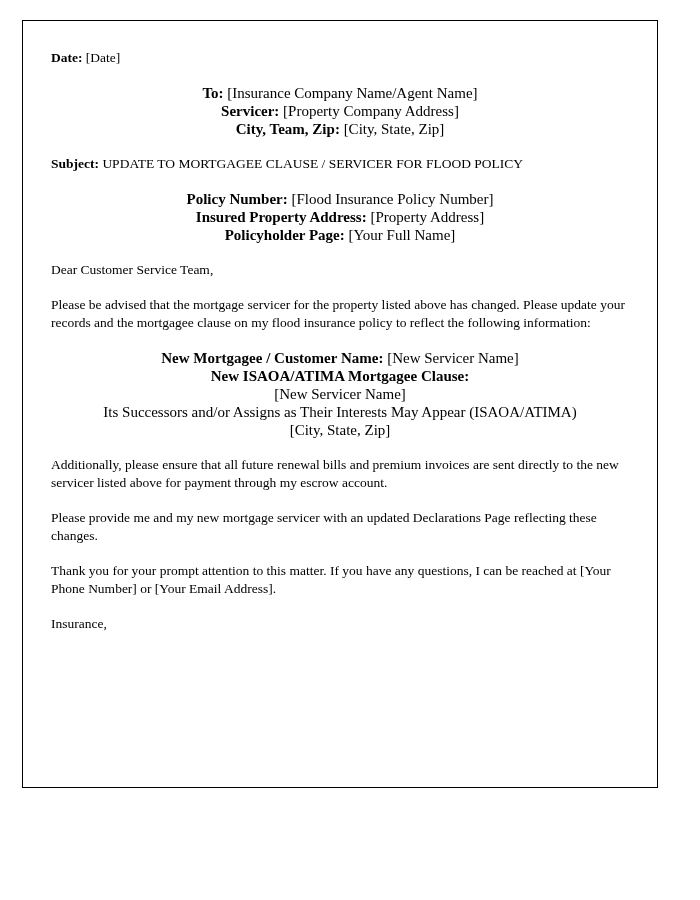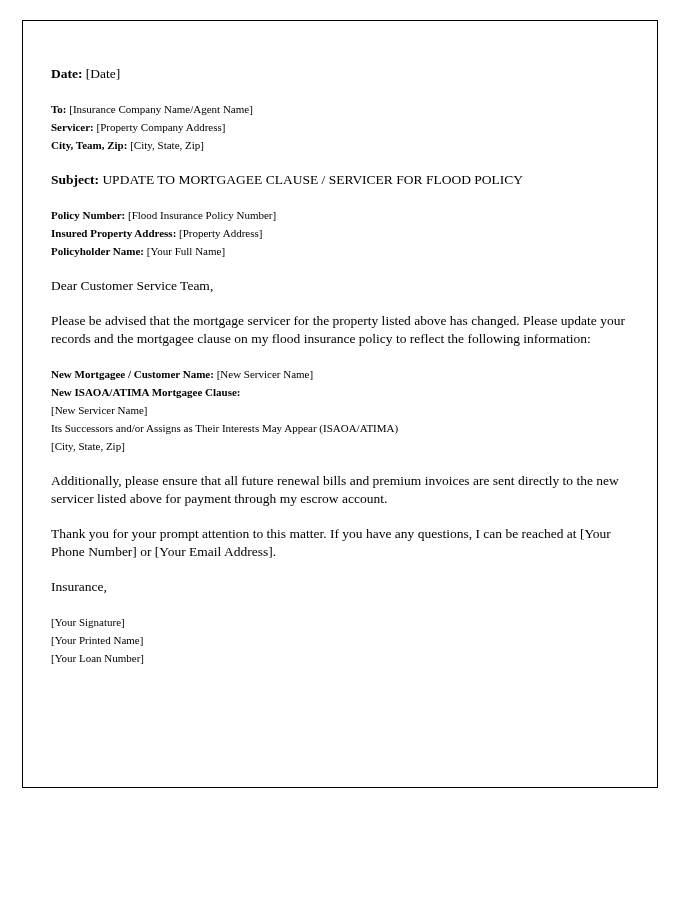--- a/index.html
+++ b/index.html
@@ -19,31 +19,32 @@
   }
   .letter-page {
     position: absolute;
     left: 22px;
     top: 20px;
     width: 636px;
     height: 768px;
     border: 1px solid #000000;
     background: #ffffff;
     box-sizing: border-box;
-    padding: 44px 28px 28px 28px;
+    padding: 28px 28px 28px 28px;
     font-family: Liberation Serif, serif;
   }
   .block {
     margin: 0 0 17px 0;
     font-size: 13.5px;
     line-height: 18px;
   }
   .line {
-    font-size: 11px;
+    font-size: 15px;
     line-height: 18px;
+    text-align: center;
   }
   .b {
     font-weight: bold;
   }
 </style>
 </head>
 <body>
 
 <div class="canvas">
   <div class="letter-page">
@@ -69,45 +70,41 @@
     </div>
 
     <div class="block">
       <div class="line">
         <span class="b">Policy Number:</span><span> [Flood Insurance Policy Number]</span>
       </div>
       <div class="line">
         <span class="b">Insured Property Address:</span><span> [Property Address]</span>
       </div>
       <div class="line">
-        <span class="b">Policyholder Name:</span><span> [Your Full Name]</span>
+        <span class="b">Policyholder Page:</span><span> [Your Full Name]</span>
       </div>
     </div>
 
     <div class="block">Dear Customer Service Team,</div>
 
     <div class="block">Please be advised that the mortgage servicer for the property listed above has changed. Please update your records and the mortgagee clause on my flood insurance policy to reflect the following information:</div>
 
     <div class="block">
       <div class="line">
         <span class="b">New Mortgagee / Customer Name:</span><span> [New Servicer Name]</span>
       </div>
       <div class="line b">New ISAOA/ATIMA Mortgagee Clause:</div>
       <div class="line">[New Servicer Name]</div>
       <div class="line">Its Successors and/or Assigns as Their Interests May Appear (ISAOA/ATIMA)</div>
       <div class="line">[City, State, Zip]</div>
     </div>
 
     <div class="block">Additionally, please ensure that all future renewal bills and premium invoices are sent directly to the new servicer listed above for payment through my escrow account.</div>
 
+    <div class="block">Please provide me and my new mortgage servicer with an updated Declarations Page reflecting these changes.</div>
 
     <div class="block">Thank you for your prompt attention to this matter. If you have any questions, I can be reached at [Your Phone Number] or [Your Email Address].</div>
 
     <div class="block">Insurance,</div>
 
-    <div class="block">
-      <div class="line">[Your Signature]</div>
-      <div class="line">[Your Printed Name]</div>
-      <div class="line">[Your Loan Number]</div>
-    </div>
 
   </div>
 </div>
 
 </body></html>

